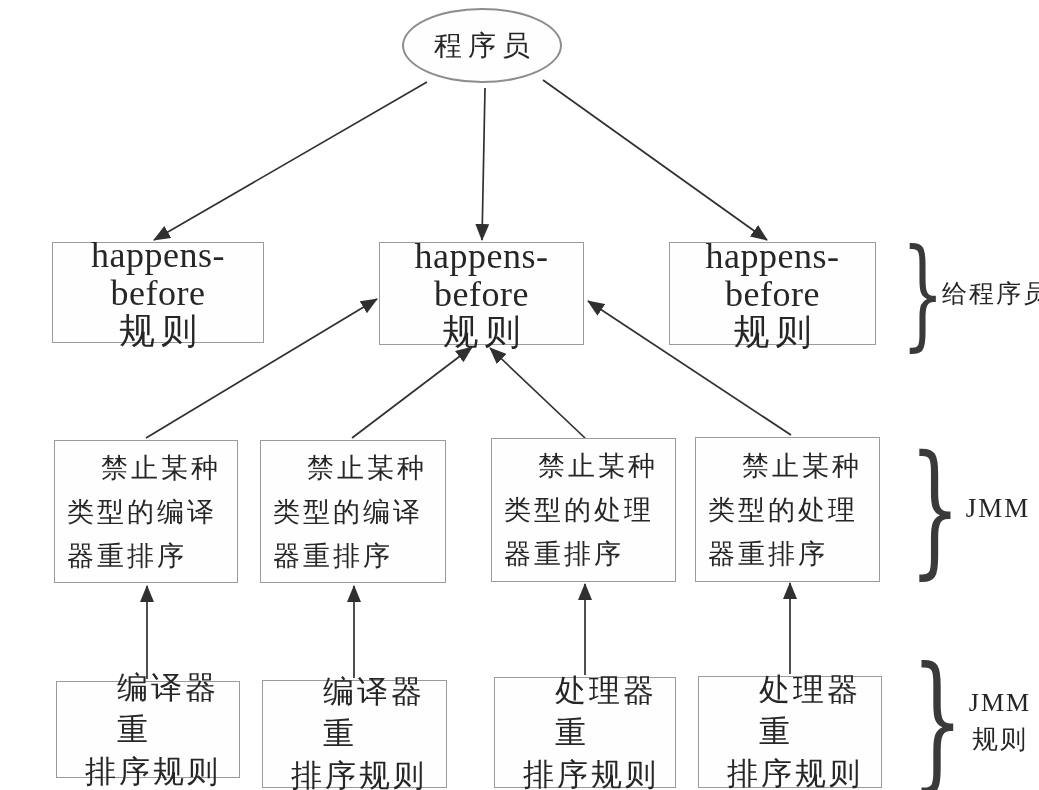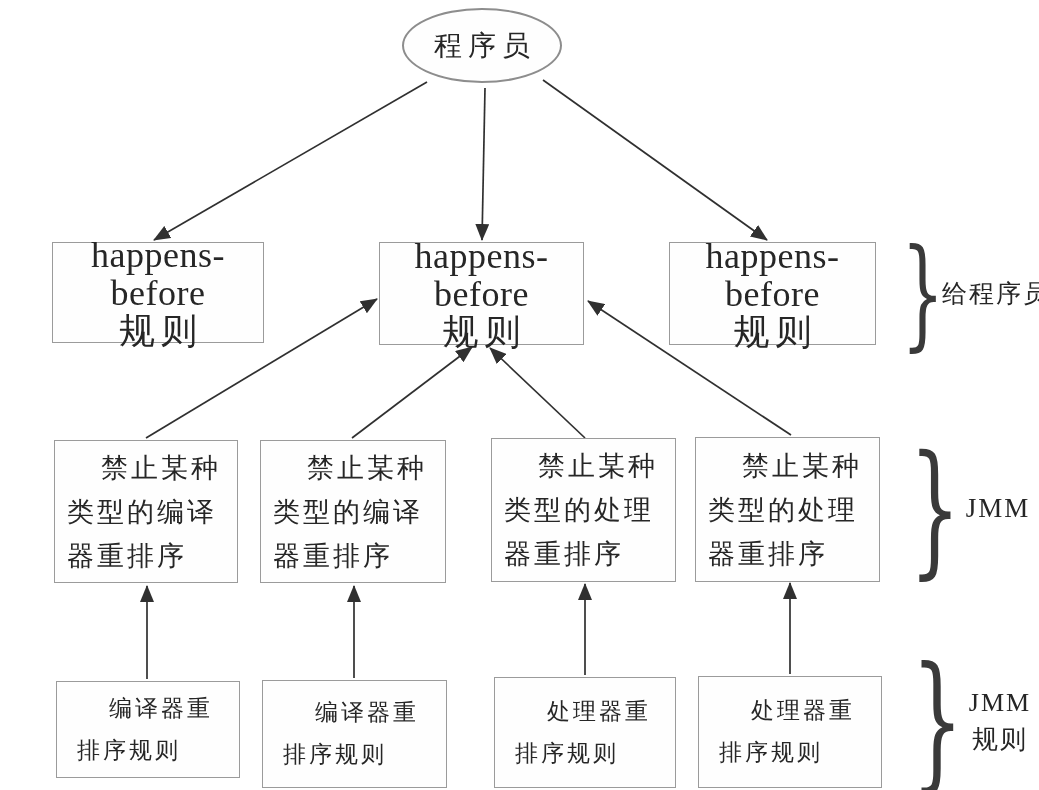--- a/index.html
+++ b/index.html
@@ -20,21 +20,21 @@
     border:2px solid #8d8d8d; border-radius:50%;
     background:#fefefe; color:var(--text);
     display:flex; align-items:center; justify-content:center;
     font-size:28px; letter-spacing:6px; text-indent:6px;
   }
   .hb { align-items:center; text-align:center; font-size:36px; line-height:38px; }
   .hb div:first-child { letter-spacing:0.5px; }
   .hb div:nth-child(2) { letter-spacing:6px; text-indent:6px; }
   .para { font-size:27px; line-height:44px; letter-spacing:3px; padding-left:12px; }
   .para div:first-child { margin-left:34px; }
-  .rule { font-size:23px; line-height:42px; letter-spacing:3px; padding-left:20px; }
+  .rule { font-size:31px; line-height:42px; letter-spacing:3px; padding-left:28px; }
   .rule div:first-child { margin-left:32px; }
   .annot { position:absolute; display:flex; align-items:center; color:var(--text); }
   .brace {
     display:block; width:24px; text-align:center; color:#3a3a3a;
     font-family:"DejaVu Serif",serif; font-weight:400; line-height:1;
     transform:scale(0.72,1.28); transform-origin:center center;
   }
   .annot-text { text-align:center; letter-spacing:2px; }
   .arrows { position:absolute; left:0; top:0; pointer-events:none; }
   .arrows line { stroke:var(--arrow); stroke-width:1.7; }

